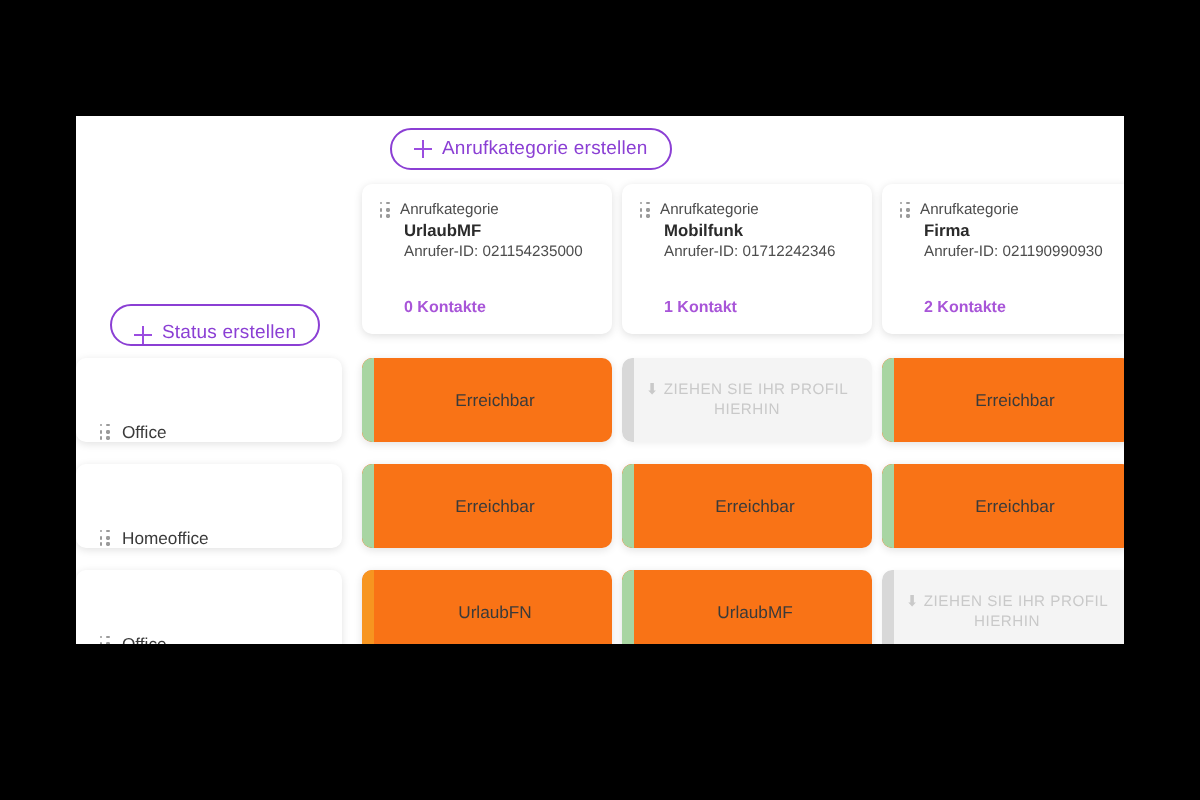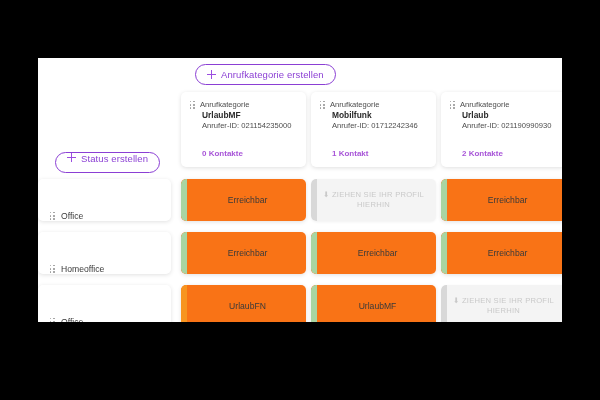--- a/index.html
+++ b/index.html
@@ -40,21 +40,21 @@
   }
   #create-category-btn .lbl {
     font-size: 9.5px; color: #8b3fd4; letter-spacing: .1px;
   }
 
   
   #create-status-btn {
     position: absolute;
     left: 17px; top: 94px;
     height: 21px;
-    display: flex; align-items: flex-start; gap: 5px;
+    display: flex; align-items: flex-end; gap: 5px;
     padding: 0 11px;
     border: 1.4px solid #8b3fd4;
     border-radius: 11px;
     background: #ffffff;
     cursor: pointer;
     white-space: nowrap;
   }
   #create-status-btn .lbl {
     font-size: 9.5px; color: #8b3fd4; letter-spacing: .1px;
   }
@@ -224,21 +224,21 @@
           <div class="cat-head">
             <span class="drag-handle">
               <span class="dh-wrap">
                 <i style="left:0;top:0"></i><i style="left:3.2px;top:0"></i>
                 <i style="left:0;top:3.2px"></i><i style="left:3.2px;top:3.2px"></i>
                 <i style="left:0;top:6.4px"></i><i style="left:3.2px;top:6.4px"></i>
               </span>
             </span>
             <span class="cat-kicker">Anrufkategorie</span>
           </div>
-          <div class="cat-title">Urlaub</div>
+          <div class="cat-title">Firma</div>
           <div class="cat-id">Anrufer-ID: 021190990930</div>
           <div class="cat-count">2 Kontakte</div>
         </div>
       </div>
 
       <div class="head-gap"></div>
 
       <div class="grid-row">
         <div class="status-card">
           <span class="drag-handle">

